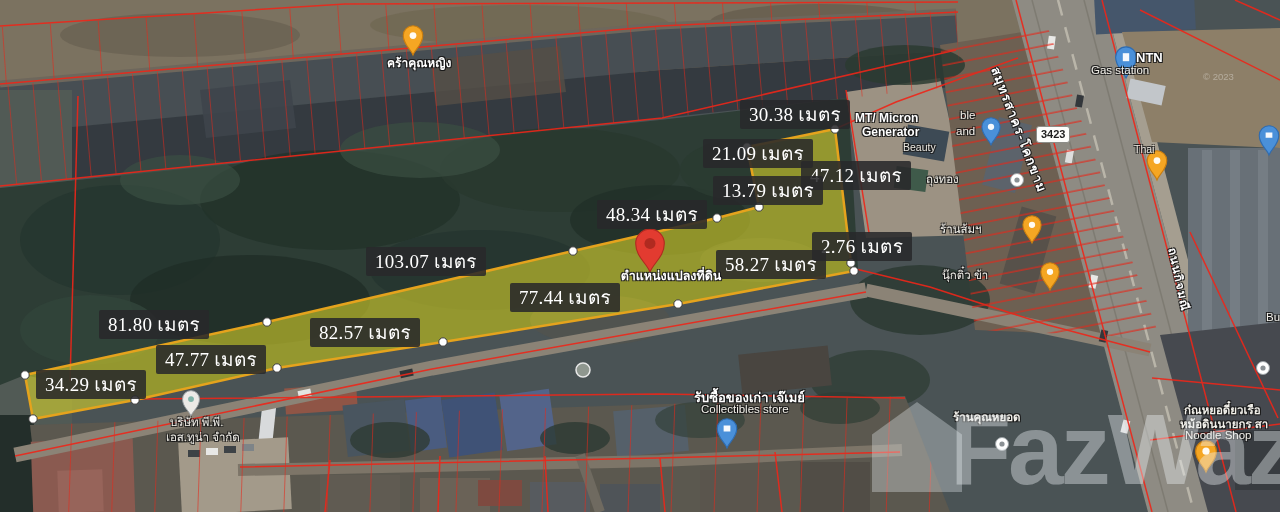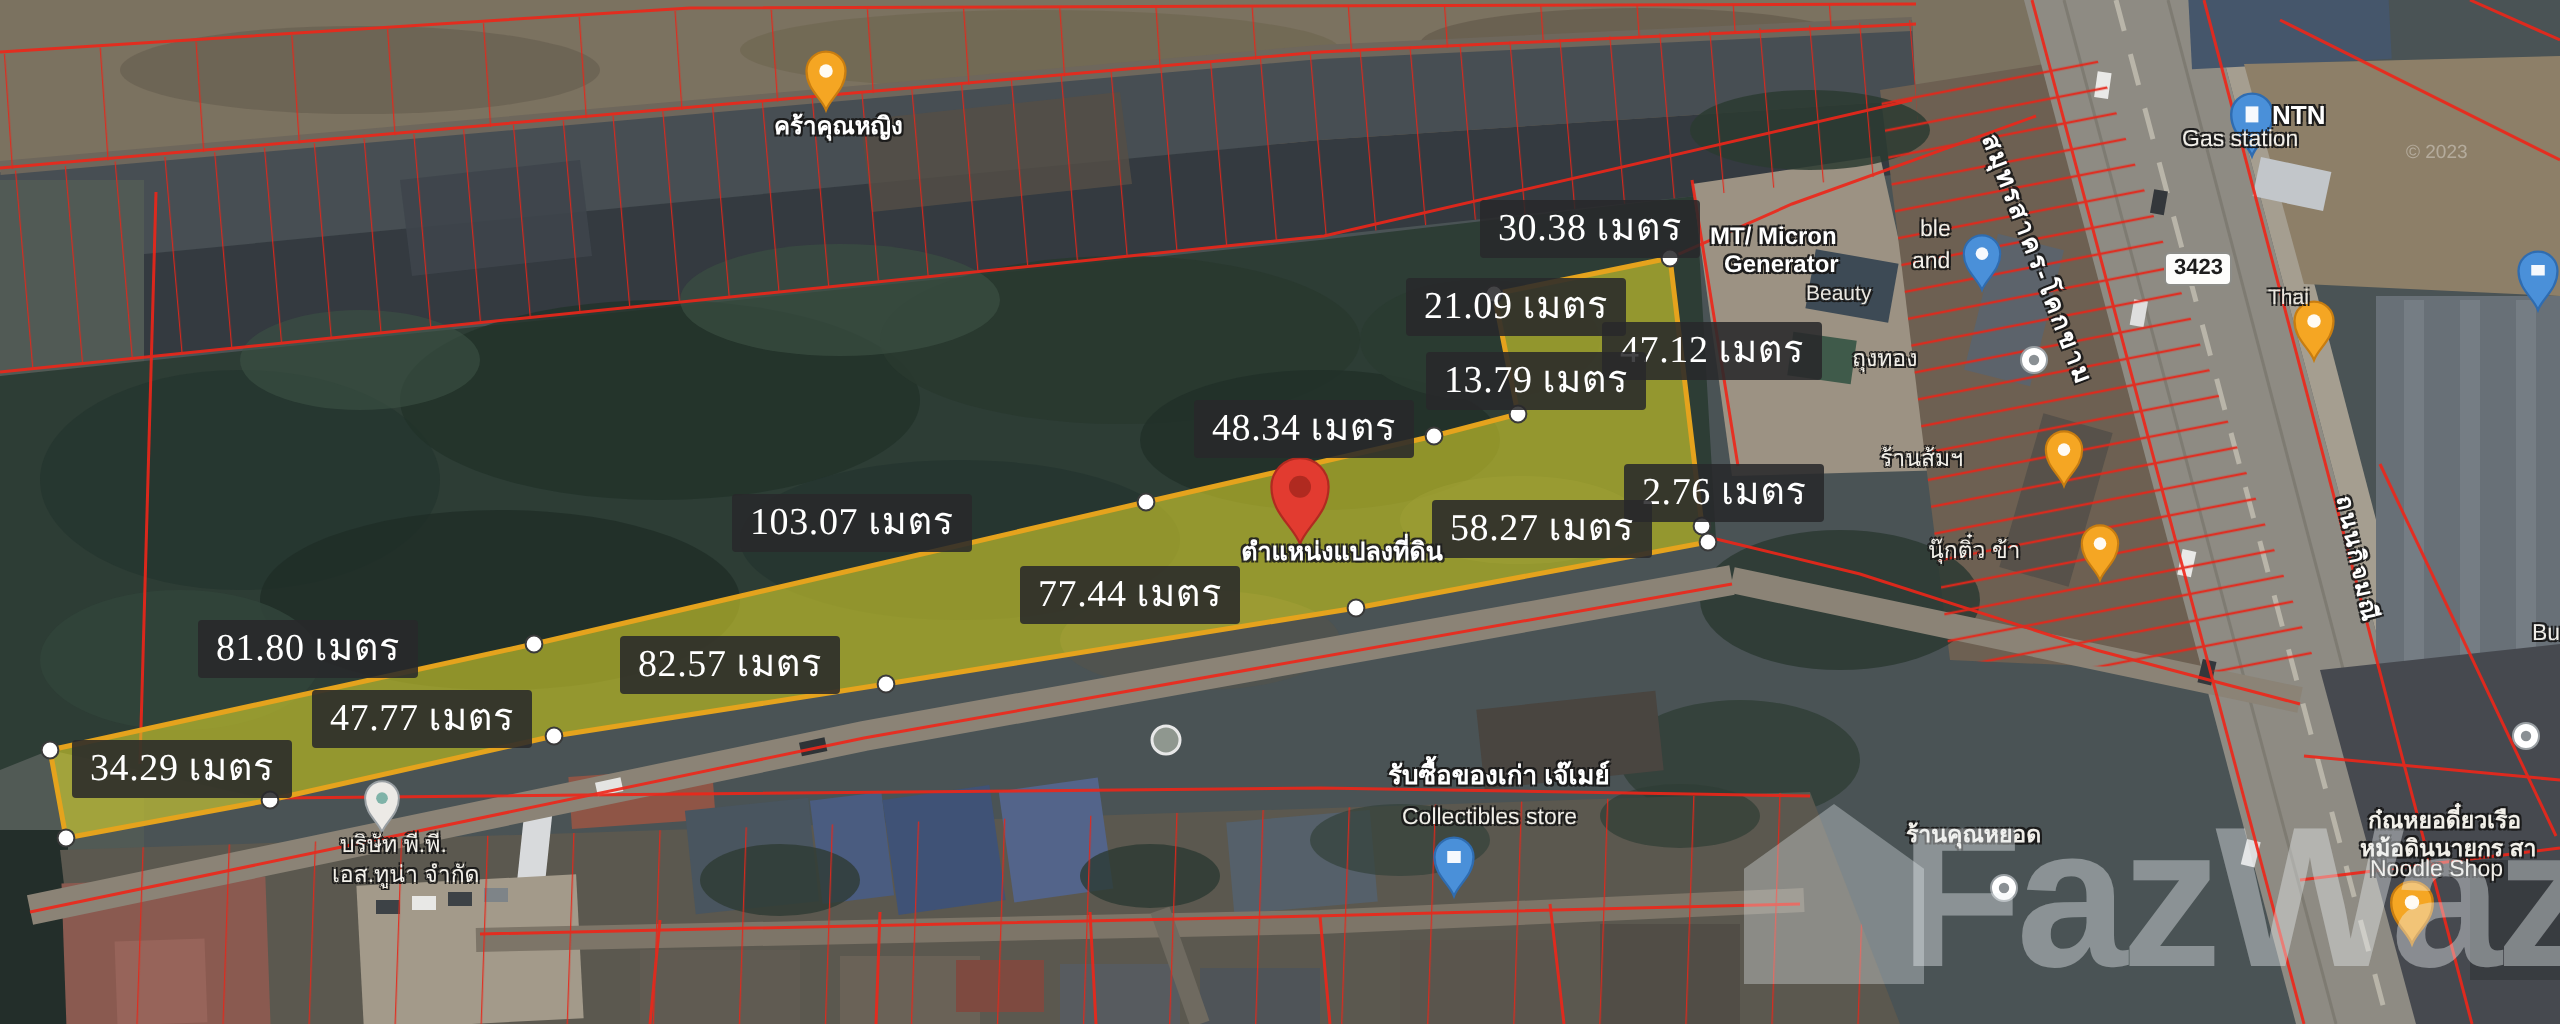--- a/index.html
+++ b/index.html
@@ -281,35 +281,35 @@
 <div class="pinlabel" style="left:594px;top:266px;width:114px">ตำแหน่งแปลงที่ดิน</div>
 
 <div class="place" style="left:387px;top:53px">คร้าคุณหญิง</div>
 <div class="place" style="left:855px;top:111px">MT/ Micron</div>
 <div class="place" style="left:862px;top:125px">Generator</div>
 <div class="place tiny" style="left:903px;top:141px">Beauty</div>
 <div class="place sub" style="left:960px;top:109px">ble</div>
 <div class="place sub" style="left:956px;top:125px">and</div>
 <div class="place sub" style="left:926px;top:170px">ถุงทอง</div>
 <div class="place sub" style="left:940px;top:220px">ร้านส้มฯ</div>
-<div class="place sub" style="left:964px;top:266px">นุ๊กติ๋ว ข้า</div>
+<div class="place sub" style="left:942px;top:266px">นุ๊กติ๋ว ข้า</div>
 <div class="place" style="left:1136px;top:50px;font-size:13px">NTN</div>
 <div class="place sub" style="left:1091px;top:64px">Gas station</div>
 <div class="place tiny" style="left:1134px;top:143px">Thai</div>
 <div class="place sub" style="left:1266px;top:311px">Bu</div>
 <div class="place sub" style="left:953px;top:408px;font-weight:700">ร้านคุณหยอด</div>
-<div class="place" style="left:694px;top:377px;font-size:13px">รับซื้อของเก่า เจ๊เมย์</div>
+<div class="place" style="left:694px;top:387px;font-size:13px">รับซื้อของเก่า เจ๊เมย์</div>
 <div class="place sub" style="left:701px;top:403px">Collectibles store</div>
 <div class="place sub" style="left:170px;top:413px">บริษัท พี.พี.</div>
 <div class="place sub" style="left:166px;top:428px">เอส.ทูน่า จำกัด</div>
 <div class="place sub" style="left:1184px;top:401px;font-weight:700">ก๋ณหยอดี๋ยวเรือ</div>
 <div class="place sub" style="left:1180px;top:415px;font-weight:700">หม้อดินนายกร สา</div>
 <div class="place sub" style="left:1185px;top:429px">Noodle Shop</div>
 
-<div class="roadsign" style="left:1082px;top:126px">3423</div>
+<div class="roadsign" style="left:1036px;top:126px">3423</div>
 <div class="roadname" style="left:1004px;top:64px;transform:rotate(69deg)">สมุทรสาคร-โคกขาม</div>
 <div class="roadname" style="left:1181px;top:246px;transform:rotate(78deg);font-size:11.5px">ถนนกิจมณี</div>
 
 <div class="attribution" style="left:1203px;top:71px">© 2023</div>
 <div class="watermark">
   <span class="wm-house"></span>
   <span>FazWaz</span>
 </div>
 
 </div>

